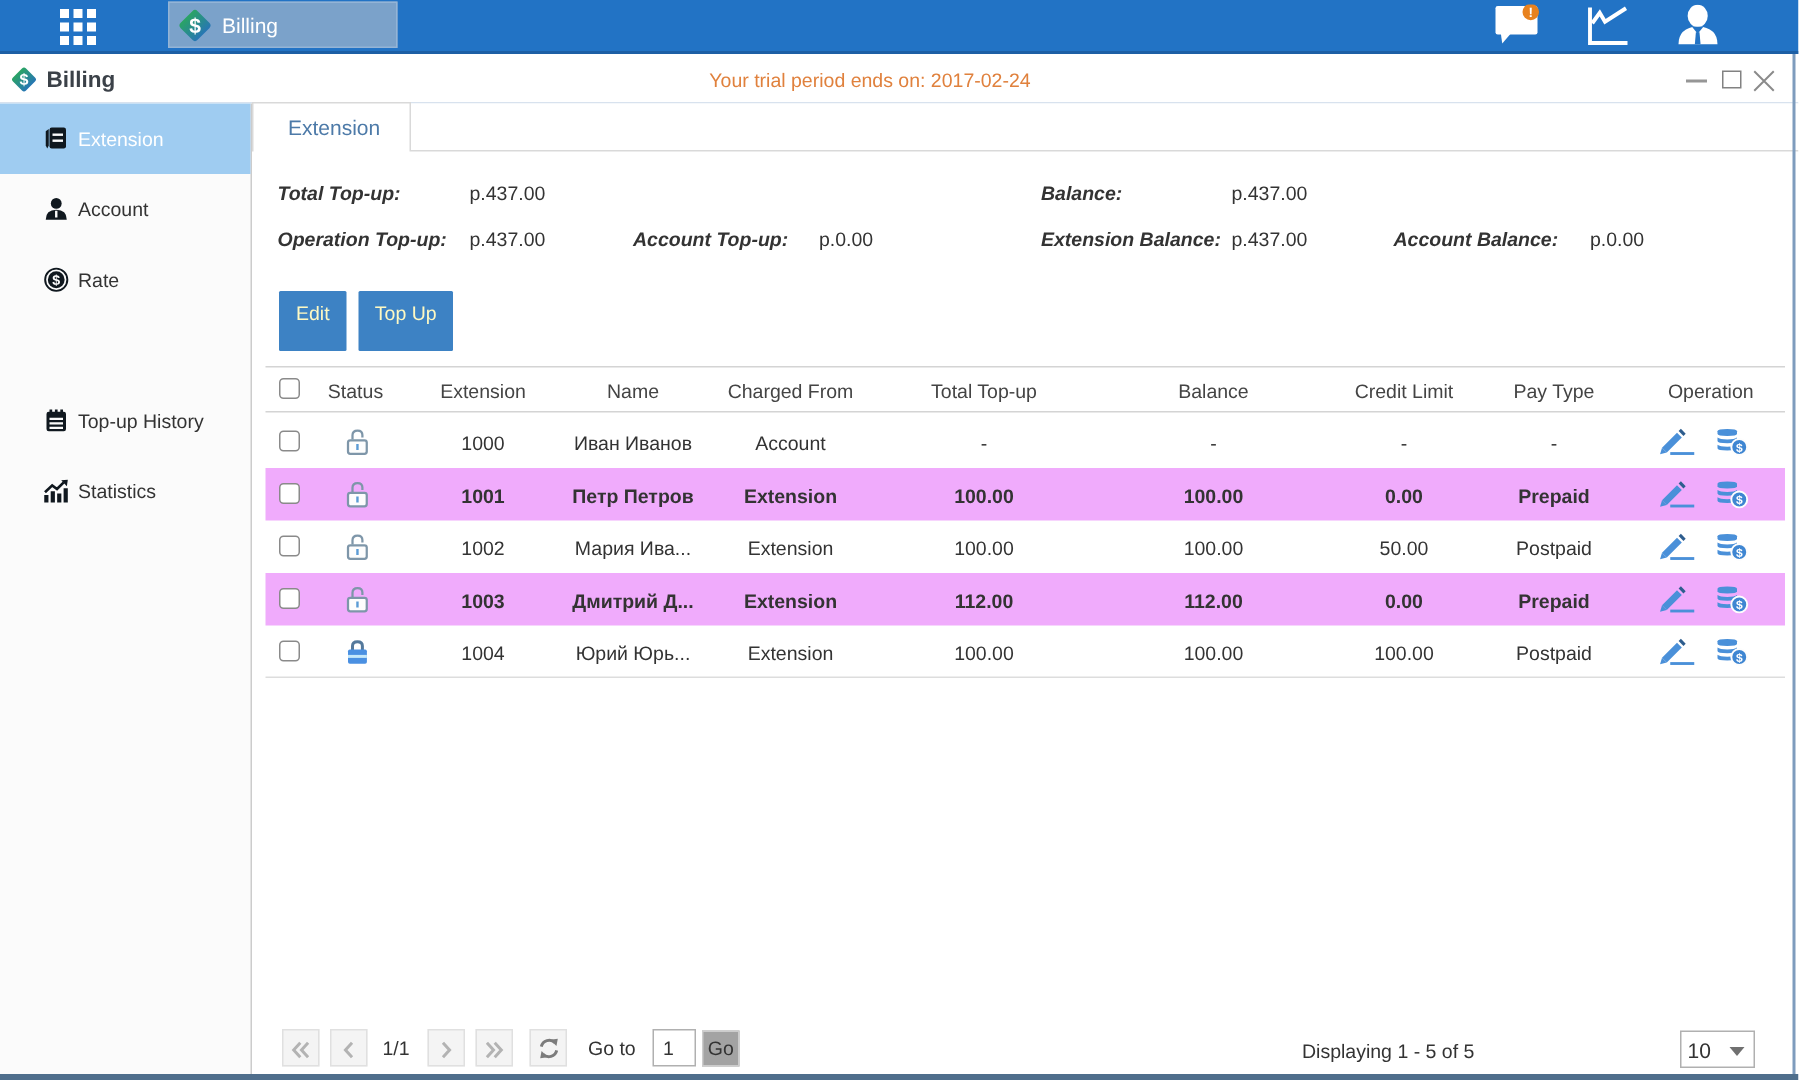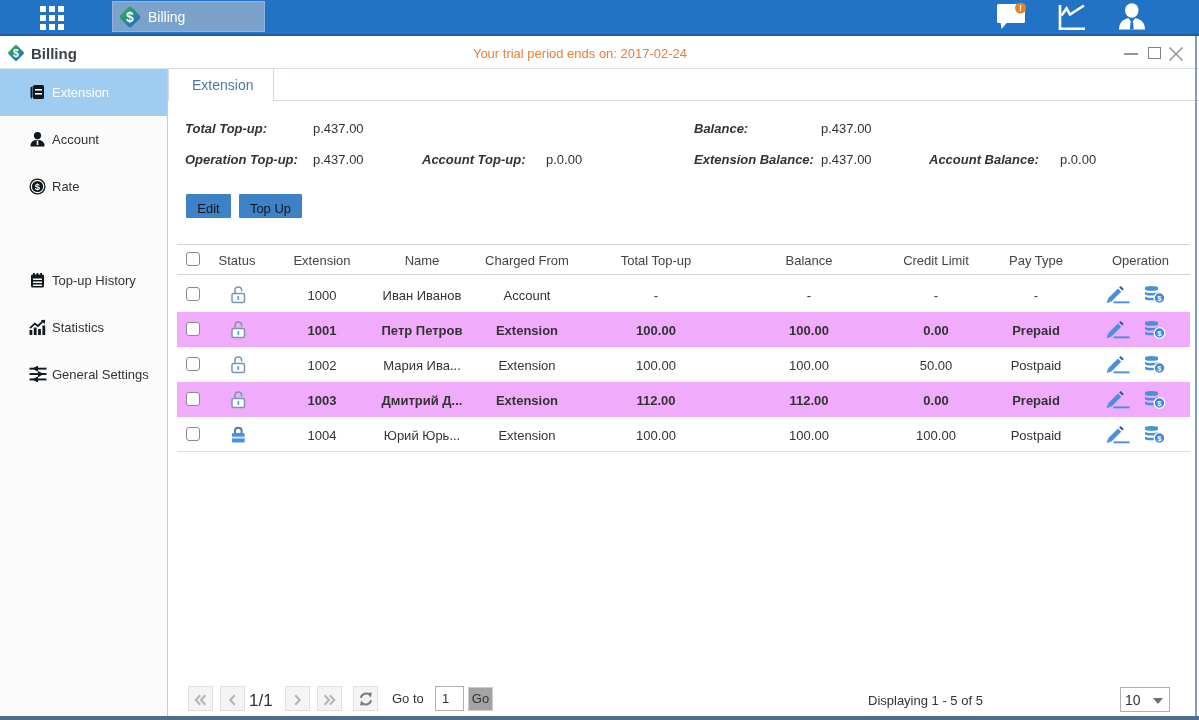--- a/index.html
+++ b/index.html
@@ -30,21 +30,21 @@
 .sitem .lbl { position:absolute; left:52px; top:16px; font-size:13px; color:#333; }
 .sitem.sel .lbl { color:#fff; }
 
 
 #main { position:absolute; left:168px; top:69px; width:1031px; height:647px; background:#fff; }
 #tab { position:absolute; left:0; top:-1px; width:106px; height:33px; background:#fff; border:1px solid #d9d9d9; border-bottom:none; }
 #tab span { position:absolute; left:23px; top:8px; font-size:14px; color:#4d7aa8; }
 #tabline { position:absolute; left:106px; top:31px; width:925px; height:1px; background:#d9d9d9; }
 .lab { position:absolute; font-size:13px; font-weight:bold; color:#333; white-space:nowrap;font-style:italic; }
 .val { position:absolute; font-size:13px; color:#333; white-space:nowrap; }
-.btn { position:absolute; top:125px; height:24px; background:#3d82c4; color:#0f172a; font-size:13px; text-align:center; line-height:30px; border-radius:1px; }
+.btn { position:absolute; top:125px; height:40px; background:#3d82c4; color:#fef9c3; font-size:13px; text-align:center; line-height:30px; border-radius:1px; }
 
 
 #tbl { position:absolute; left:9px; top:175px; width:1013px; }
 #thead { position:absolute; left:0; top:0; width:1013px; height:31px; border-top:1px solid #d4d4d4; border-bottom:1px solid #d4d4d4; background:#fff; }
 .hc { position:absolute; top:8px; font-size:13px; color:#444; text-align:center; }
 .trow { position:absolute; left:0; width:1013px; height:35px; }
 .trow.alt { background:#f0abfc;font-weight:bold; }
 .cell { position:absolute; top:11px; font-size:13px; color:#333; text-align:center; white-space:nowrap; }
 .cbx { position:absolute; width:14px; height:14px; border:1px solid #8a8a8a; border-radius:3px; background:#fff; }
 
@@ -198,31 +198,20 @@
     <svg class="ic" viewBox="0 0 17 17">
       <rect x="0.5" y="11" width="2.8" height="5" fill="#10181f"></rect>
       <rect x="4.8" y="8.5" width="2.8" height="7.5" fill="#10181f"></rect>
       <rect x="9.1" y="10" width="2.8" height="6" fill="#10181f"></rect>
       <rect x="13.4" y="6.5" width="2.8" height="9.5" fill="#10181f"></rect>
       <polyline points="1,9.2 5.8,4.6 9,7 13.5,2.6" stroke="#10181f" stroke-width="1.8" fill="none"></polyline>
       <polygon points="11.8,1.2 16.2,0.8 15.6,5.2" fill="#10181f"></polygon>
     </svg>
     <div class="lbl">Statistics</div>
   </div>
-  <div class="sitem" style="top:282px">
-    <svg class="ic" style="width:18px;height:16px" viewBox="0 0 18 16">
-      <rect x="0.5" y="1.7" width="17" height="1.9" fill="#10181f"></rect>
-      <polygon points="9,-0.5 9,5.8 3.4,2.6" fill="#10181f"></polygon>
-      <rect x="0.5" y="7.1" width="17" height="1.9" fill="#10181f"></rect>
-      <polygon points="9,4.9 9,11.2 14.6,8 " fill="#10181f"></polygon>
-      <rect x="0.5" y="12.5" width="17" height="1.9" fill="#10181f"></rect>
-      <polygon points="9,10.3 9,16.6 3.4,13.4" fill="#10181f"></polygon>
-    </svg>
-    <div class="lbl">General Settings</div>
-  </div>
 </div>
 
 <div id="main">
   <div id="tab">
       <span>Extension</span>
     </div>
   <div id="tabline"></div>
 
   <div class="lab" style="left:17px;top:52px">Total Top-up:</div>
   <div class="val" style="left:145px;top:52px">p.437.00</div>
@@ -350,21 +339,21 @@
         </svg>
     </div>
   </div>
 
   <div class="pbtn" style="left:20px"><svg width="13" height="12" viewBox="0 0 13 12" style="margin-top:7px">
         <path d="M6.2,1.2 L1.8,6 L6.2,10.8 M11.4,1.2 L7,6 L11.4,10.8" stroke="#b3b3b3" stroke-width="2" fill="none"></path>
       </svg></div>
   <div class="pbtn" style="left:52px"><svg width="13" height="12" viewBox="0 0 13 12" style="margin-top:7px">
         <path d="M8.7,1.2 L4.3,6 L8.7,10.8" stroke="#b3b3b3" stroke-width="2" fill="none"></path>
       </svg></div>
-  <div class="abs" style="left:81px;top:622px;width:30px;font-size:17px;color:#333">1/1</div>
+  <div class="abs" style="left:81px;top:622px;width:30px;text-align:center;font-size:13px;color:#333">1/1</div>
   <div class="pbtn" style="left:117px"><svg width="13" height="12" viewBox="0 0 13 12" style="margin-top:7px">
         <path d="M4.3,1.2 L8.7,6 L4.3,10.8" stroke="#b3b3b3" stroke-width="2" fill="none"></path>
       </svg></div>
   <div class="pbtn" style="left:149px"><svg width="13" height="12" viewBox="0 0 13 12" style="margin-top:7px">
         <path d="M1.6,1.2 L6,6 L1.6,10.8 M6.8,1.2 L11.2,6 L6.8,10.8" stroke="#b3b3b3" stroke-width="2" fill="none"></path>
       </svg></div>
   <div class="pbtn" style="left:185px">
     <svg width="14" height="14" viewBox="0 0 15 15" style="margin-top:5px">
       <g transform="scale(-1 1) translate(-15 0)">
         <path d="M13,6.2 A5.8,5.8 0 0 0 3.2,3.4" stroke="#7c7c7c" stroke-width="2.1" fill="none"></path>

